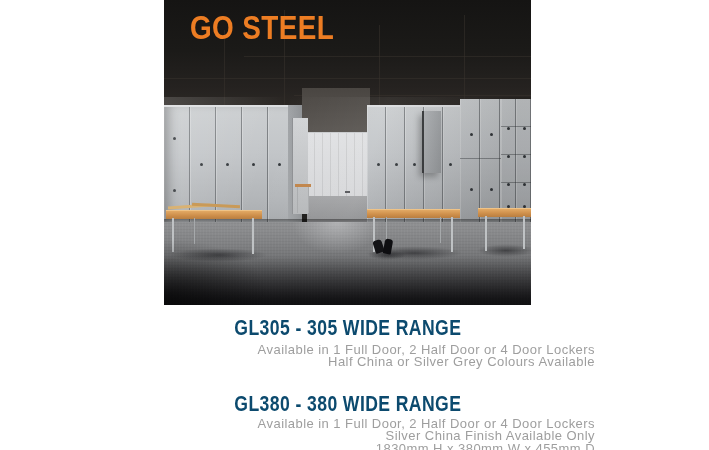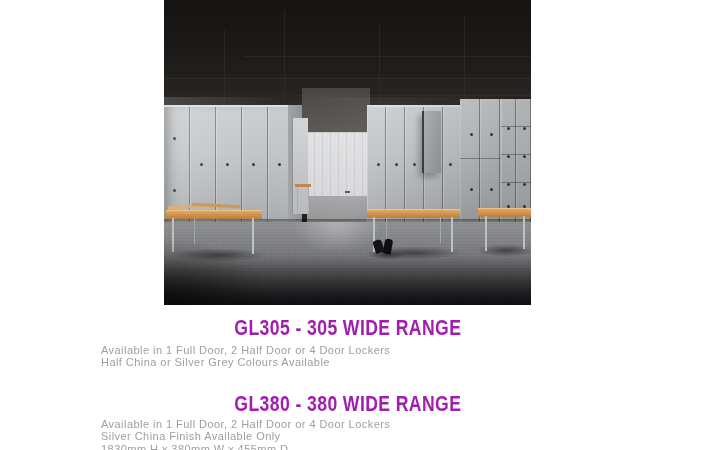--- a/index.html
+++ b/index.html
@@ -87,25 +87,25 @@
 
   
   .brand{left:26px;top:10px;}
   .brand-l1{font-size:34px;line-height:34px;font-weight:bold;color:#ed7d23;
     display:inline-block;transform:scaleX(.82);transform-origin:left;white-space:nowrap;letter-spacing:.5px;}
   .brand-l2{font-size:27px;line-height:24px;font-weight:bold;color:#f4f4f4;margin-top:3px;
     display:inline-block;transform:scaleX(.78);transform-origin:left;white-space:nowrap;letter-spacing:.5px;}
   .brand-wrap{display:block;}
 
   
-  .product-heading{position:absolute;left:164px;width:367px;text-align:center;color:#a21caf;}
+  .product-heading{position:absolute;left:164px;width:367px;text-align:center;color:#0c4a6e;}
   .product-heading span{display:inline-block;font-size:22px;font-weight:bold;letter-spacing:.5px;
     transform:scaleX(.8);transform-origin:center;white-space:nowrap;}
-  .product-body{position:absolute;left:101px;width:467px;text-align:left;color:#9e9e9e;
-    font-size:11px;line-height:12.4px;letter-spacing:.45px;font-weight:400;}
+  .product-body{position:absolute;left:128px;width:467px;text-align:right;color:#9e9e9e;
+    font-size:13px;line-height:12.4px;letter-spacing:.45px;font-weight:400;}
 </style>
 </head>
 <body>
 
 <div class="page">
 
   <div class="hero">
 
     <div class="abs ceiling"></div>
     <div class="abs cline" style="left:80px;top:56px;width:287px;height:1px"></div>
@@ -184,20 +184,21 @@
     <div class="abs bench-leg" style="left:321px;top:216px;height:35px"></div>
     <div class="abs bench-leg" style="left:359px;top:216px;height:33px"></div>
 
     <div class="abs shoe" style="left:210px;top:240px;width:9px;height:13px;transform:rotate(-18deg)"></div>
     <div class="abs shoe" style="left:220px;top:239px;width:8px;height:15px;background:#0e0e11;transform:rotate(10deg)"></div>
 
     <div class="abs floor-vignette"></div>
     <div class="abs corner-shadow"></div>
 
     <div class="abs brand">
+      <span class="brand-wrap"><span class="brand-l1">GO STEEL</span></span>
     </div>
 
   </div>
 
   <div class="product-heading" style="top:315px">
     <span>GL305 - 305 WIDE RANGE</span>
   </div>
   <div class="product-body" style="top:344px">
     <div>Available in 1 Full Door, 2 Half Door or 4 Door Lockers</div>
     <div>Half China or Silver Grey Colours Available</div>

